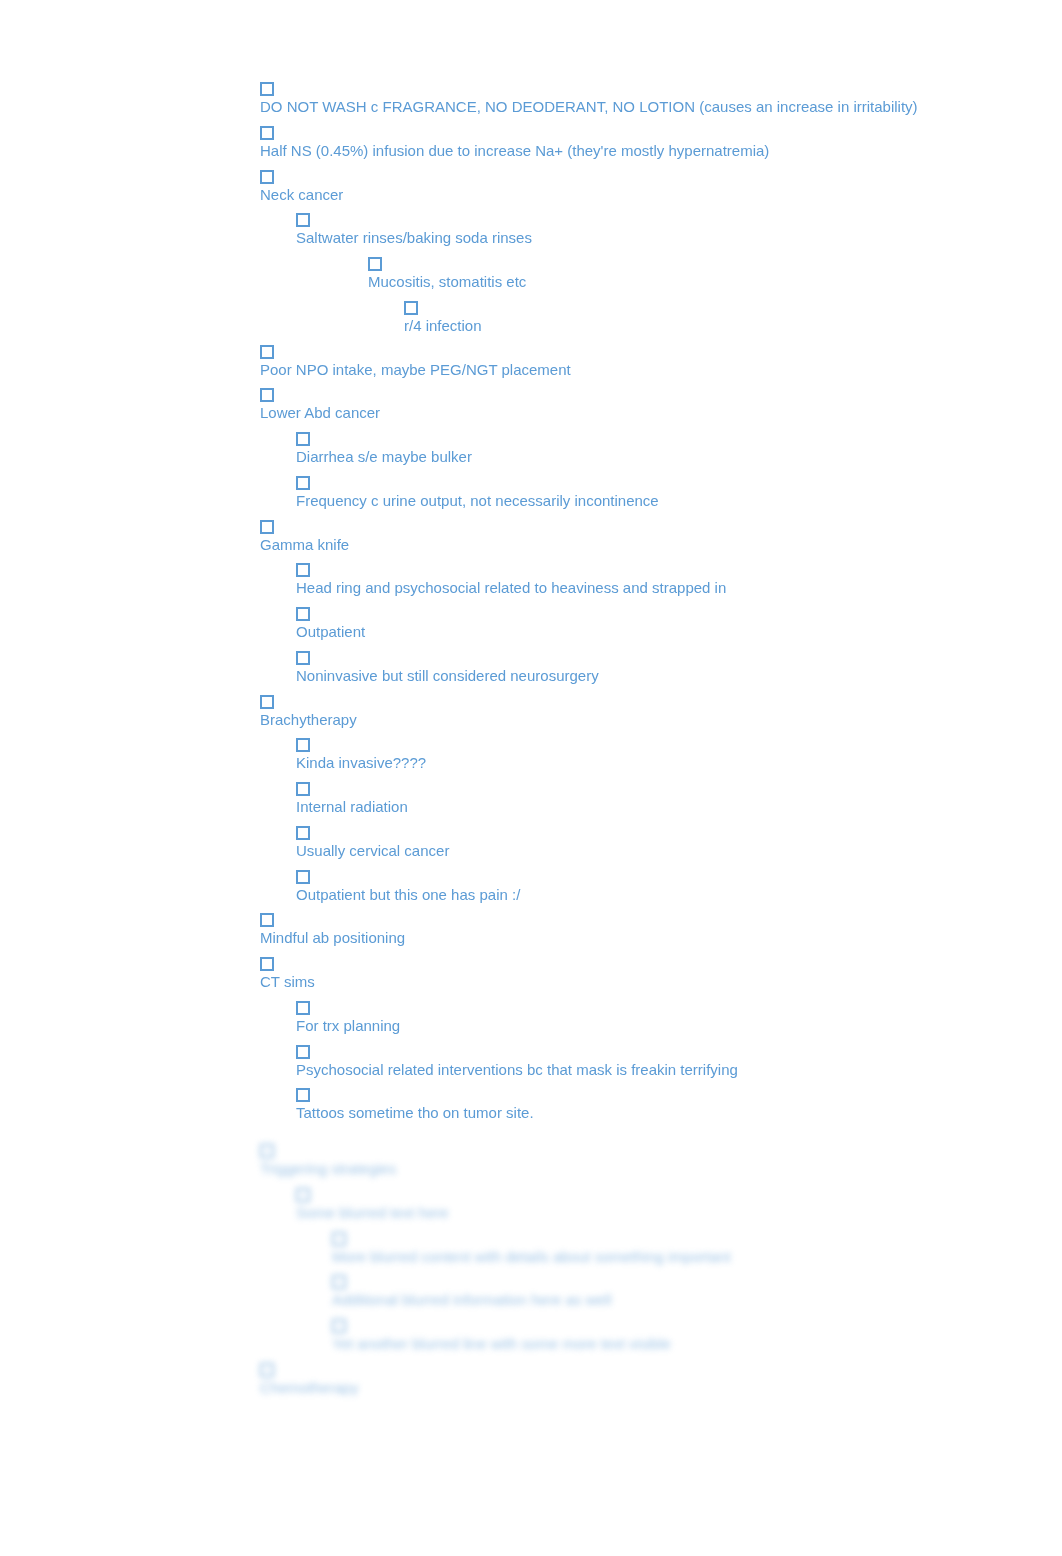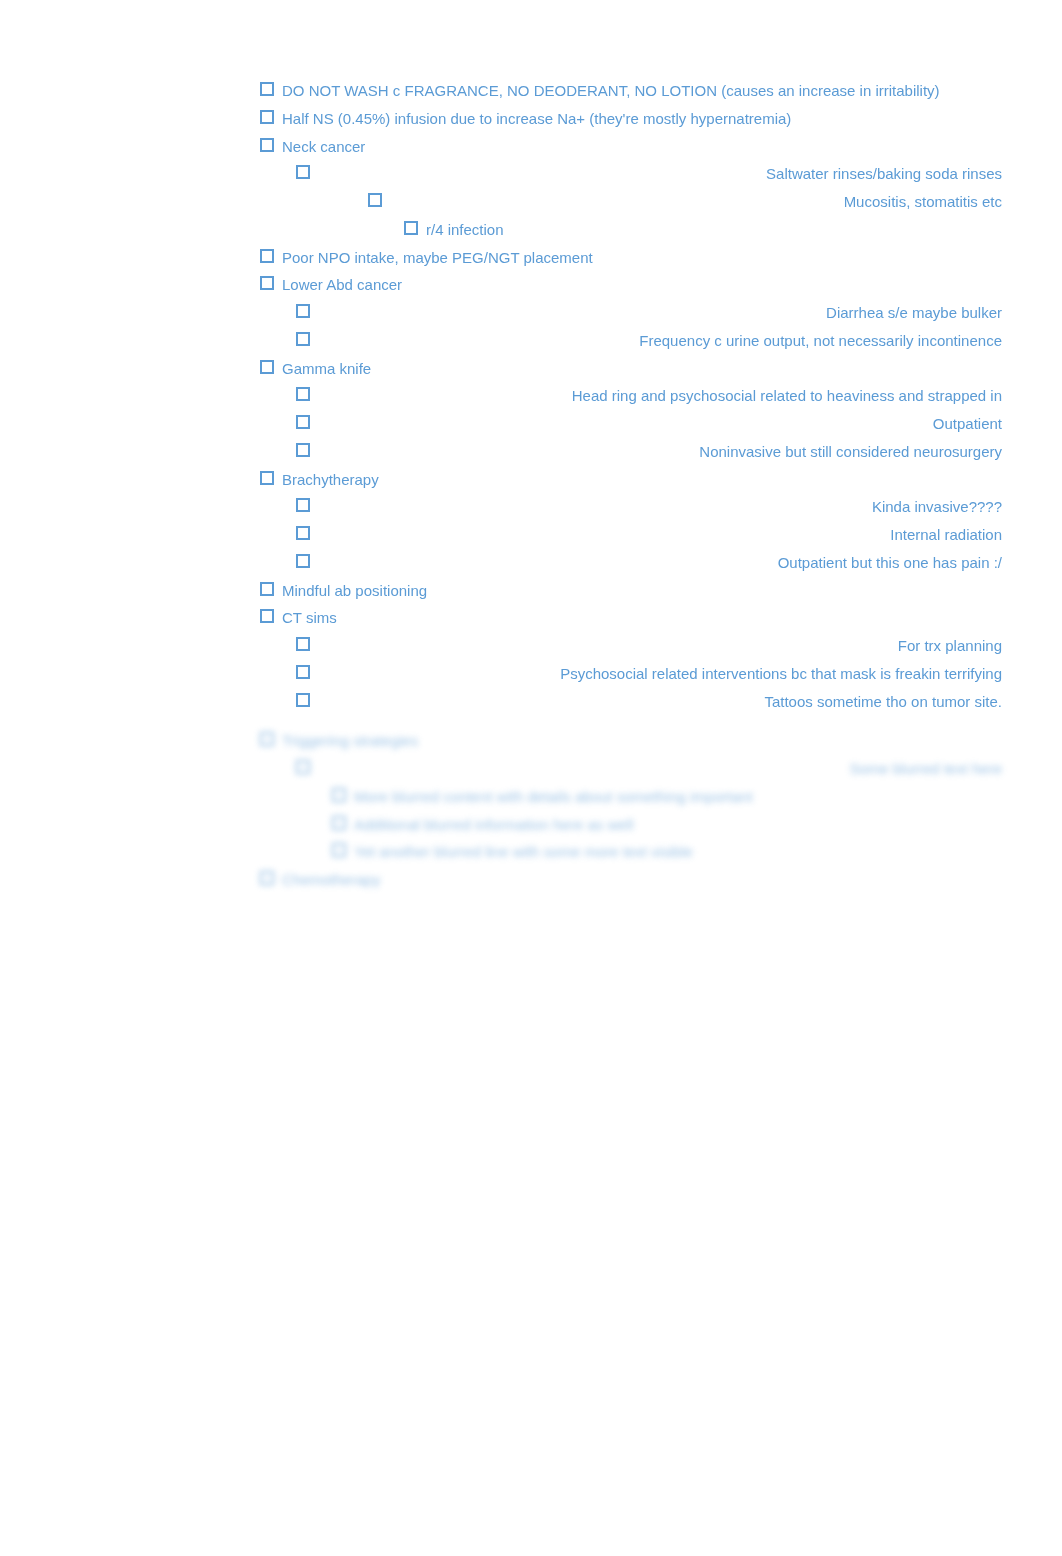--- a/index.html
+++ b/index.html
@@ -18,20 +18,21 @@
       list-style: none;
       padding: 0;
       margin: 0;
     }
 
     .checklist li {
       display: flex;
       align-items: flex-start;
       margin-bottom: 6px;
       line-height: 1.45;
+      flex-direction: column;
     }
 
     .checkbox {
       display: inline-block;
       width: 14px;
       height: 14px;
       border: 2px solid #5b9bd5;
       flex-shrink: 0;
       margin-right: 8px;
       margin-top: 2px;
@@ -121,20 +122,24 @@
     <li class="level-1">
       <span class="checkbox"></span>
       <span class="item-text">Kinda invasive????</span>
     </li>
     <li class="level-1">
       <span class="checkbox"></span>
       <span class="item-text">Internal radiation</span>
     </li>
     <li class="level-1">
       <span class="checkbox"></span>
+      <span class="item-text">Usually cervical cancer</span>
+    </li>
+    <li class="level-1">
+      <span class="checkbox"></span>
       <span class="item-text">Outpatient but this one has pain :/</span>
     </li>
     <li class="level-0">
       <span class="checkbox"></span>
       <span class="item-text">Mindful ab positioning</span>
     </li>
     <li class="level-0">
       <span class="checkbox"></span>
       <span class="item-text">CT sims</span>
     </li>

